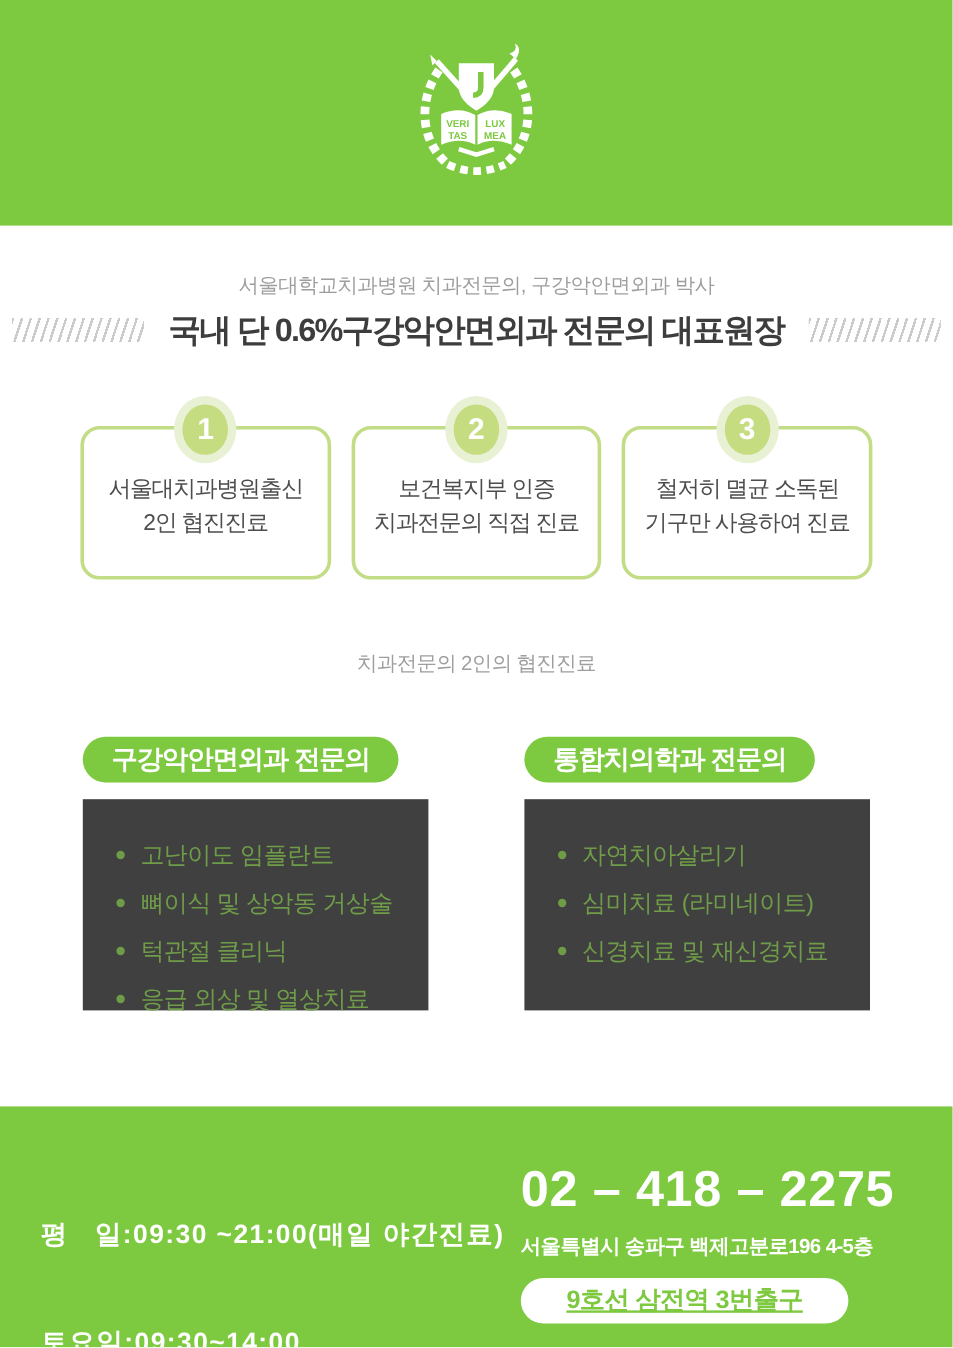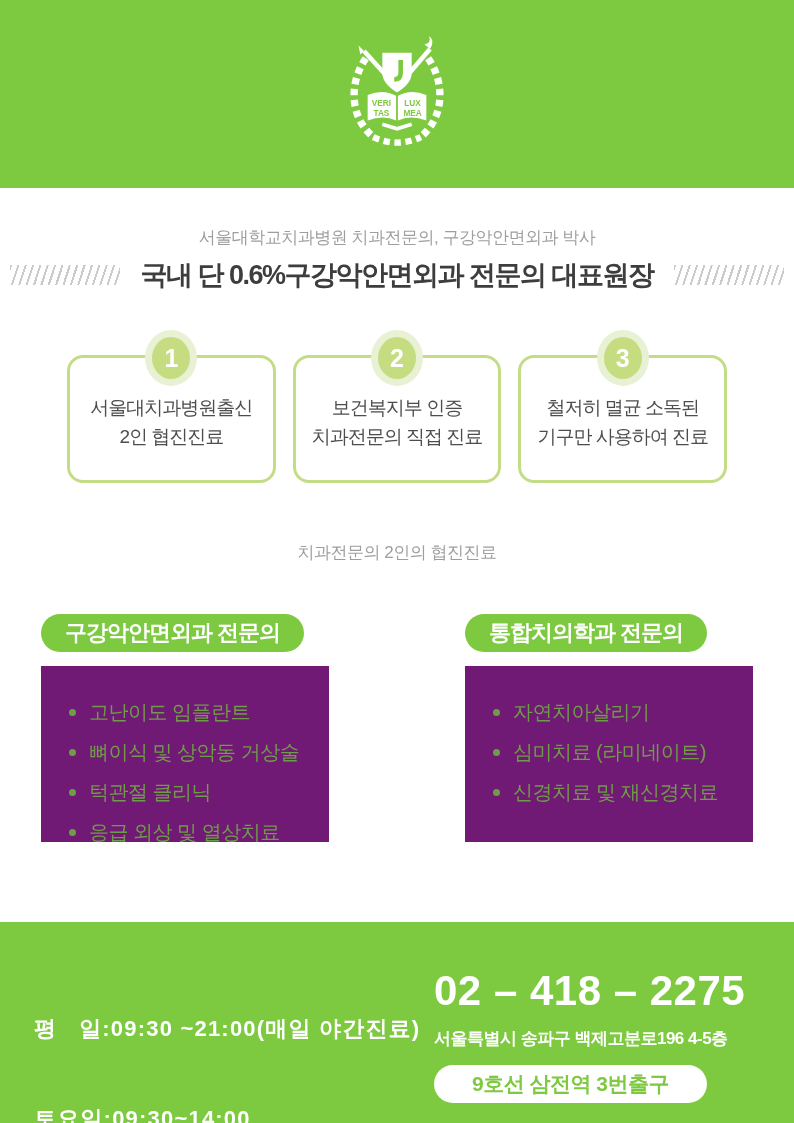--- a/index.html
+++ b/index.html
@@ -26,38 +26,38 @@
 
   
   .features{display:flex;gap:17px;width:660px;margin:62px auto 0;}
   .feature{position:relative;flex:1;border:3px solid #c3dc86;border-radius:16px;height:122px;background:#fff;}
   .feature-num{position:absolute;top:-28px;left:50%;transform:translateX(-50%);
     width:38px;height:42px;background:#c6dc80;border:7px solid #e8f1d3;border-radius:50%;
     color:#fff;font-size:25px;font-weight:800;display:flex;align-items:center;justify-content:center;}
   .feature-text{margin-top:36px;text-align:center;font-size:19px;color:#4d4d4d;line-height:1.5;letter-spacing:-1px;}
 
   
-  .departments{display:flex;justify-content:space-between;width:712px;margin:50px auto 0;}
+  .departments{display:flex;justify-content:space-between;width:656px;margin:50px auto 0;}
   .dept{width:288px;}
   .dept-pill{display:inline-block;background:#7dc93f;color:#fff;font-size:22px;font-weight:800;
     height:38px;line-height:38px;padding:0 24px;border-radius:19px;letter-spacing:-1px;}
-  .dept-box{margin-top:14px;background:#701a75;height:176px;padding:26px 0 0 28px;box-sizing:border-box;}
+  .dept-box{margin-top:14px;background:#404040;height:176px;padding:26px 0 0 28px;box-sizing:border-box;}
   .dept-item{display:flex;align-items:center;gap:13px;height:40px;font-size:20px;color:#6f9c48;letter-spacing:-0.5px;}
   .dot{width:7px;height:7px;border-radius:50%;background:#6f9c48;flex:none;}
 
   
   .footer{position:absolute;left:0;bottom:0;width:100%;height:201px;background:#7dc93f;
     box-sizing:border-box;display:flex;padding:32px 24px 0 34px;}
   .hours{color:#fff;font-weight:700;font-size:22px;line-height:30px;letter-spacing:1.2px;white-space:pre;}
   .hours .line{display:block;}
   .contact{margin-left:auto;width:336px;text-align:left;margin-top:14px;}
   .phone{color:#fff;font-size:42px;font-weight:800;letter-spacing:0.5px;line-height:1.1;white-space:nowrap;}
   .address{color:#fff;font-size:17px;margin-top:13px;letter-spacing:-0.5px;font-weight:600;white-space:nowrap;}
   .subway-pill{display:inline-block;margin-top:15px;background:#fff;color:#7dc93f;font-size:21px;
-    font-weight:800;height:38px;line-height:38px;padding:0 38px;border-radius:19px;letter-spacing:-0.5px;}
+    font-weight:800;height:38px;line-height:38px;padding:0 38px;border-radius:19px;letter-spacing:-0.5px;text-decoration:underline;}
 </style>
 </head>
 <body>
 
 <div class="page">
 
   <div class="header">
     <svg class="logo" viewBox="0 0 120 130">
 
       <path d="M24,18 L60,58" stroke="#fff" stroke-width="5" fill="none"></path>

